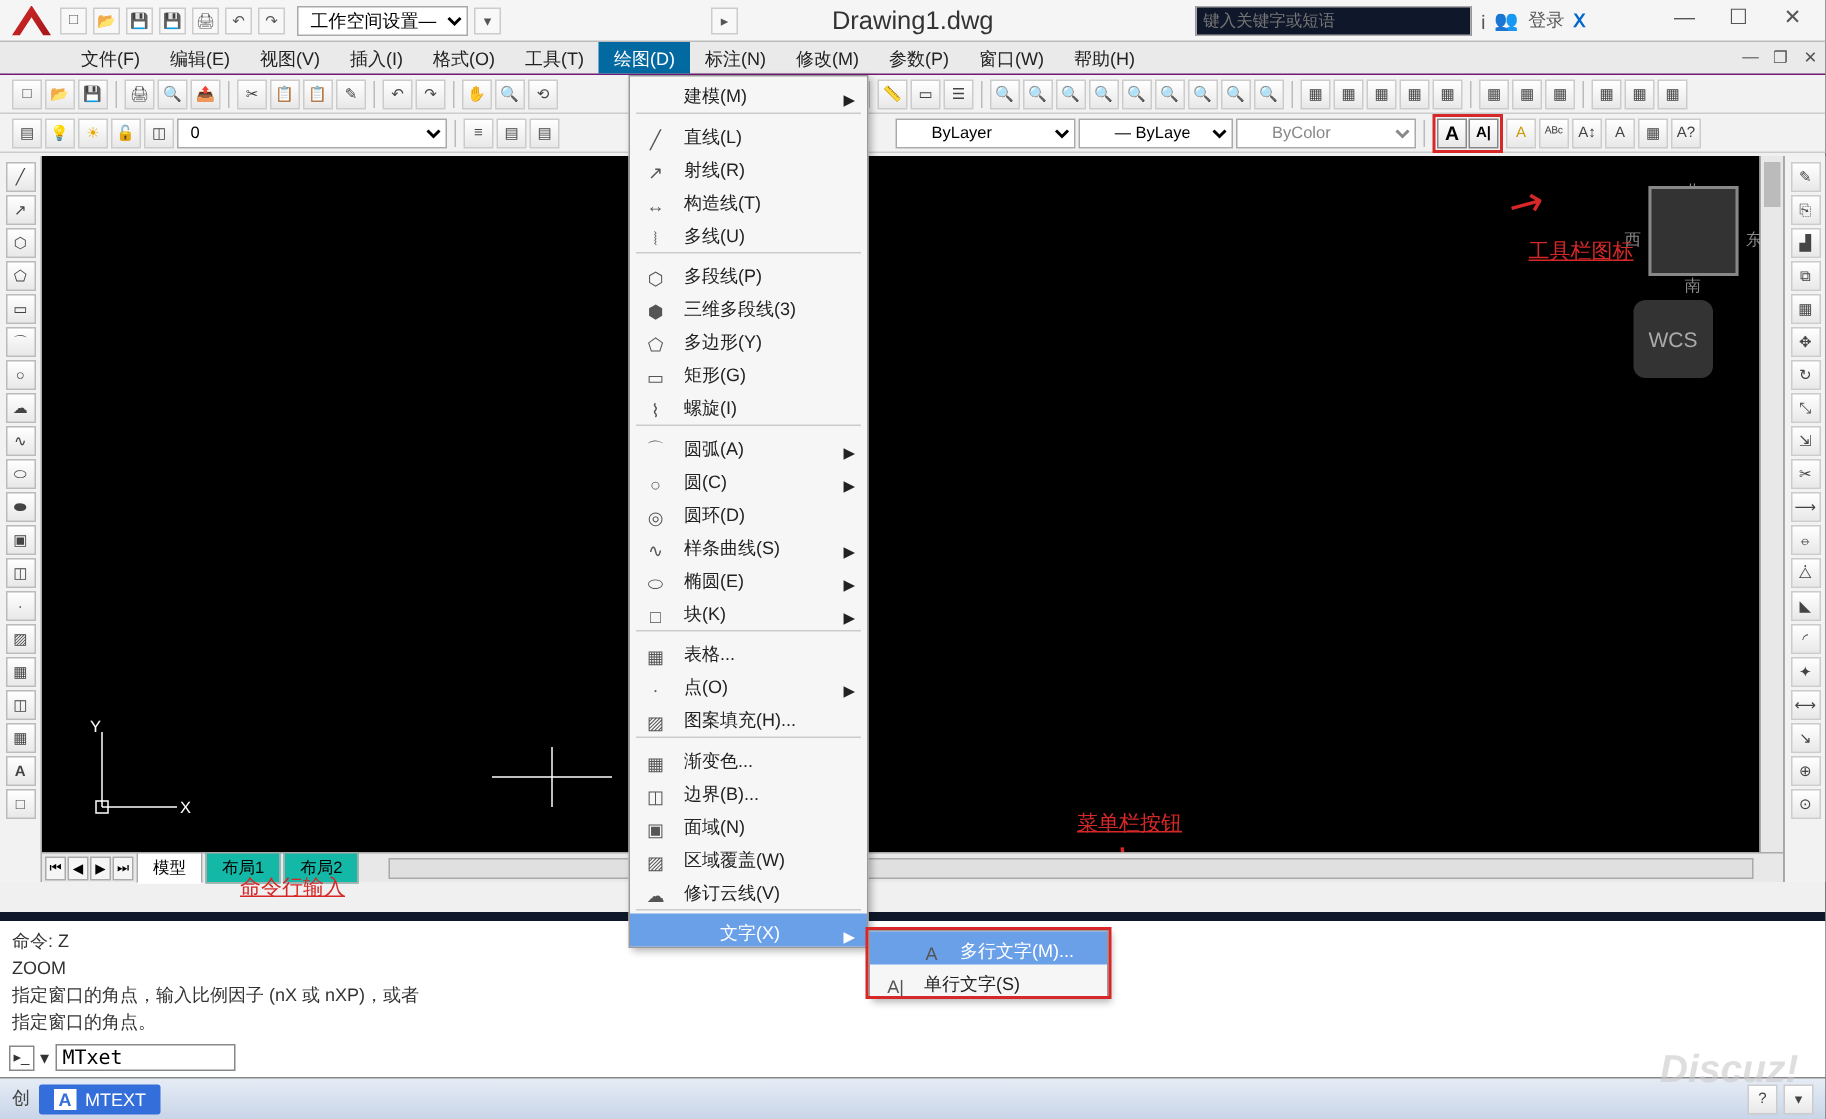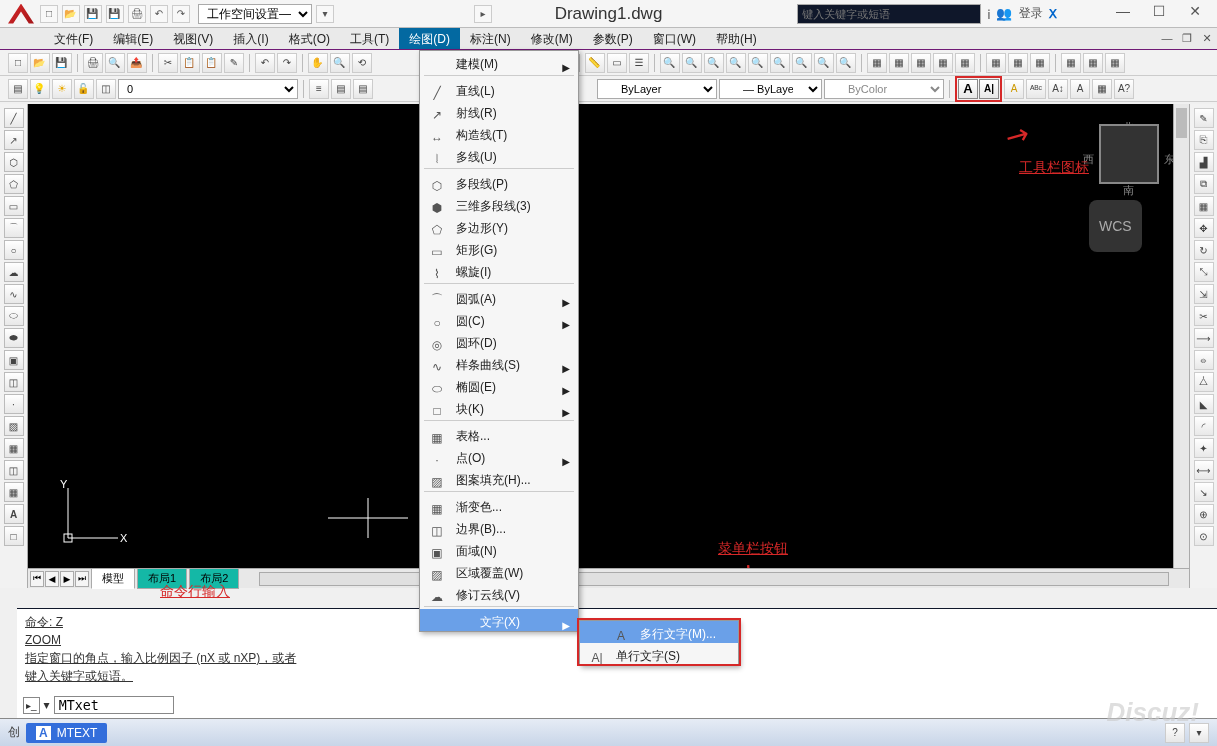--- a/index.html
+++ b/index.html
@@ -65,21 +65,21 @@
 
 .tabs-row{position:absolute;bottom:158px;left:28px;right:28px;height:20px;background:#e8e8e8;border-top:1px solid #aaa;display:flex;align-items:center;font-size:11px;}
 .tab-nav{display:flex;gap:1px;padding-left:2px;}
 .tab-nav div{width:14px;height:16px;border:1px solid #aaa;background:#f5f5f5;display:flex;align-items:center;justify-content:center;font-size:9px;}
 .tab{padding:2px 10px;border:1px solid #aaa;background:#14b8a6;margin-left:2px;}
 .tab.active{background:#fff;border-bottom-color:#fff;}
 .hscroll{flex:1;margin:0 20px;height:14px;background:#e0e0e0;border:1px solid #aaa;position:relative;}
 .hscroll-thumb{position:absolute;left:30%;width:20px;height:100%;background:#bbb;}
 
 
-.cmd-area{position:absolute;left:17px;right:0;bottom:28px;height:110px;background:#fff;border-top:1px solid #0f172a;font-family:SimSun,monospace;font-size:12px;padding:4px 8px;color:#333;line-height:1.5;text-decoration:underline;}
+.cmd-area{position:absolute;left:0;right:0;bottom:28px;height:110px;background:#fff;border-top:6px solid #0f172a;font-family:SimSun,monospace;font-size:12px;padding:4px 8px;color:#333;line-height:1.5;}
 .cmd-input{border:1px solid #888;background:#fff;height:18px;width:120px;padding:0 4px;font-family:monospace;}
 
 
 .status-bar{position:absolute;left:0;right:0;bottom:0;height:28px;background:linear-gradient(#e6ecf5,#c8d5e8);border-top:1px solid #888;display:flex;align-items:center;padding-left:8px;font-size:12px;}
 .status-tip{background:#336edb;color:#fff;padding:3px 10px;border-radius:2px;display:flex;align-items:center;gap:6px;}
 .status-icons{margin-left:auto;display:flex;gap:4px;padding-right:8px;}
 
 .watermark{position:absolute;right:18px;bottom:18px;font-size:26px;font-style:italic;color:rgba(200,200,200,0.6);font-weight:bold;}
 .vscroll{position:absolute;right:28px;top:104px;bottom:178px;width:16px;background:#e8e8e8;border-left:1px solid #aaa;}
 .vscroll-thumb{position:absolute;top:4px;left:2px;right:2px;height:30px;background:#bbb;}
@@ -436,21 +436,21 @@
     </div>
 </div>
 
 <div class="ann-red" style="left:160px;bottom:145px">命令行输入</div>
 <div class="red-arrow" style="left:128px;bottom:56px;transform:rotate(210deg)">↗</div>
 
 <div class="cmd-area">
   <div>命令: Z</div>
   <div>ZOOM</div>
   <div>指定窗口的角点，输入比例因子 (nX 或 nXP)，或者</div>
-  <div>键入关键字或短语。</div>
+  <div>指定窗口的角点。</div>
   <div style="position:absolute;left:6px;bottom:4px;display:flex;align-items:center;gap:4px;">
     <span style="border:1px solid #888;padding:0 2px;font-size:10px">▸_</span>
     <span>▾</span>
     <input class="cmd-input" value="MTxet" style="">
   </div>
 </div>
 
 <div class="status-bar">
   <span style="margin-right:6px;color:#444">创</span>
   <div class="status-tip">

